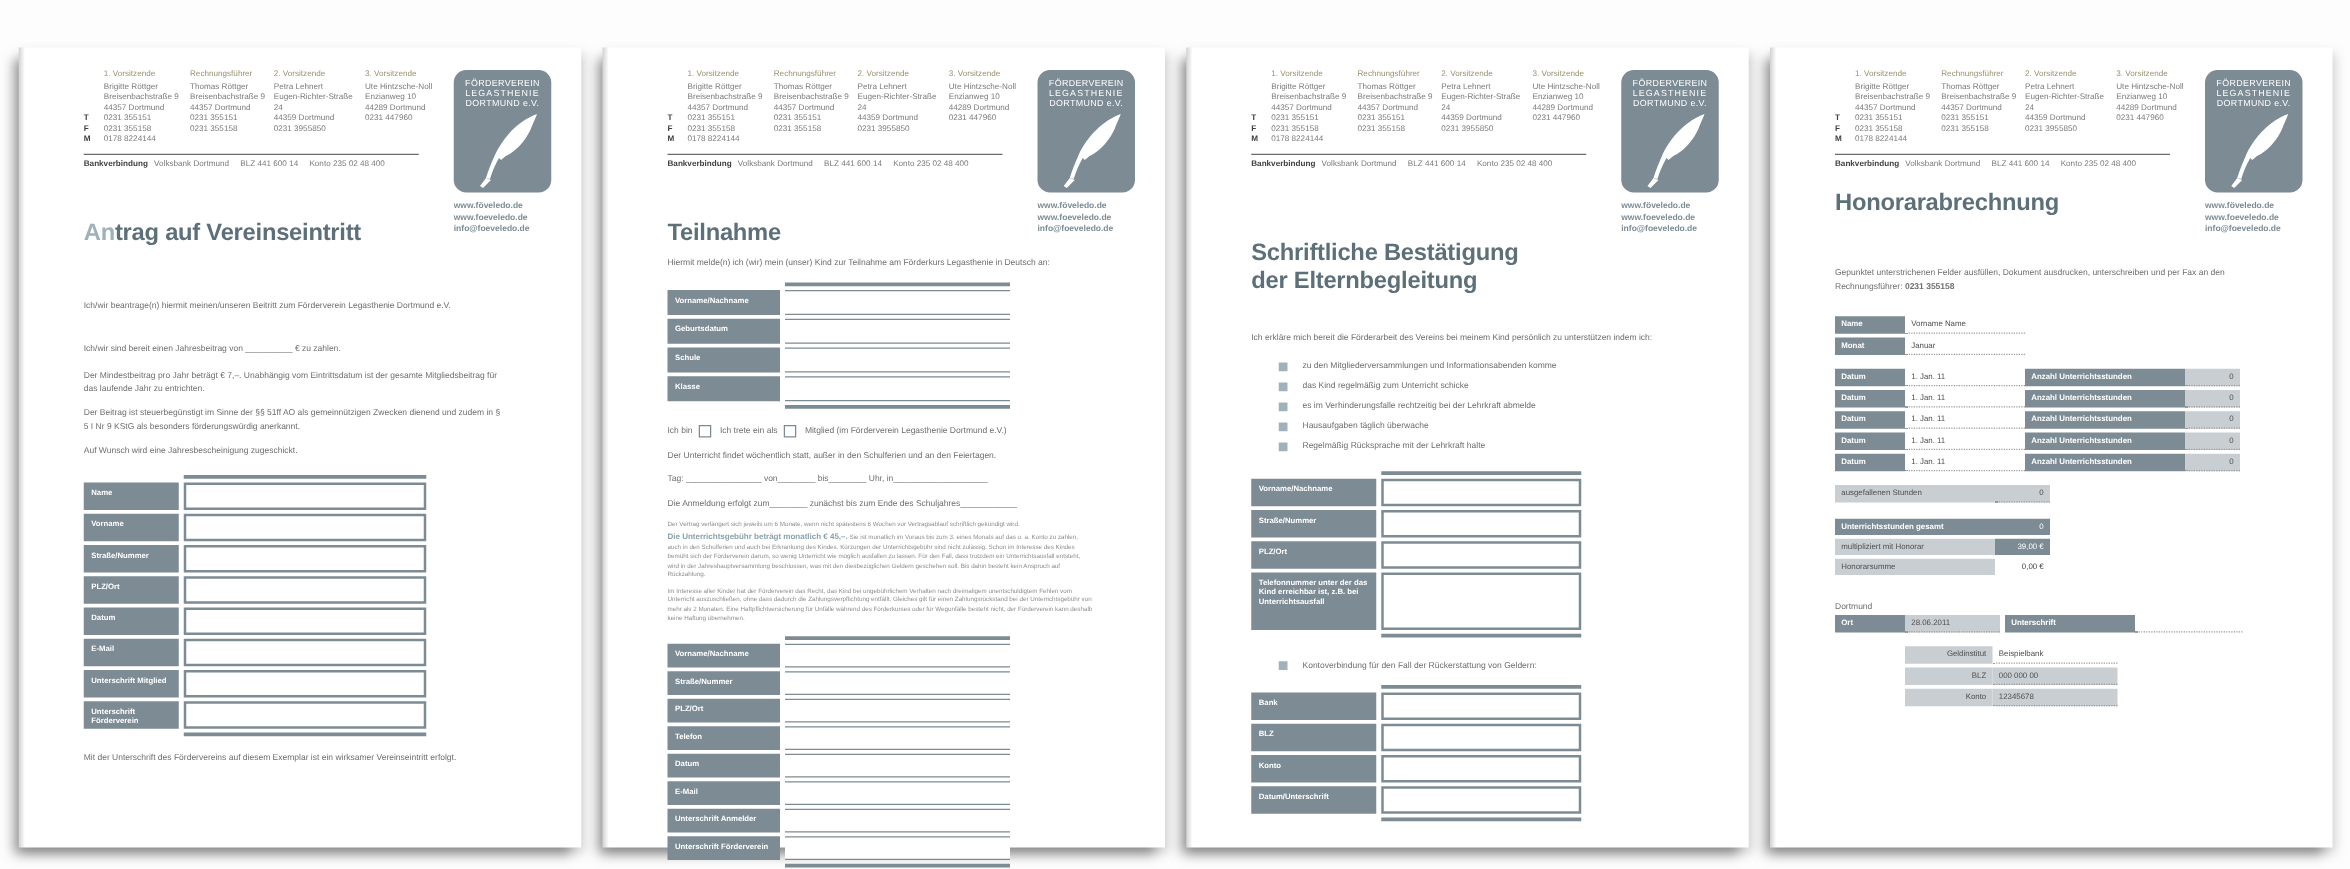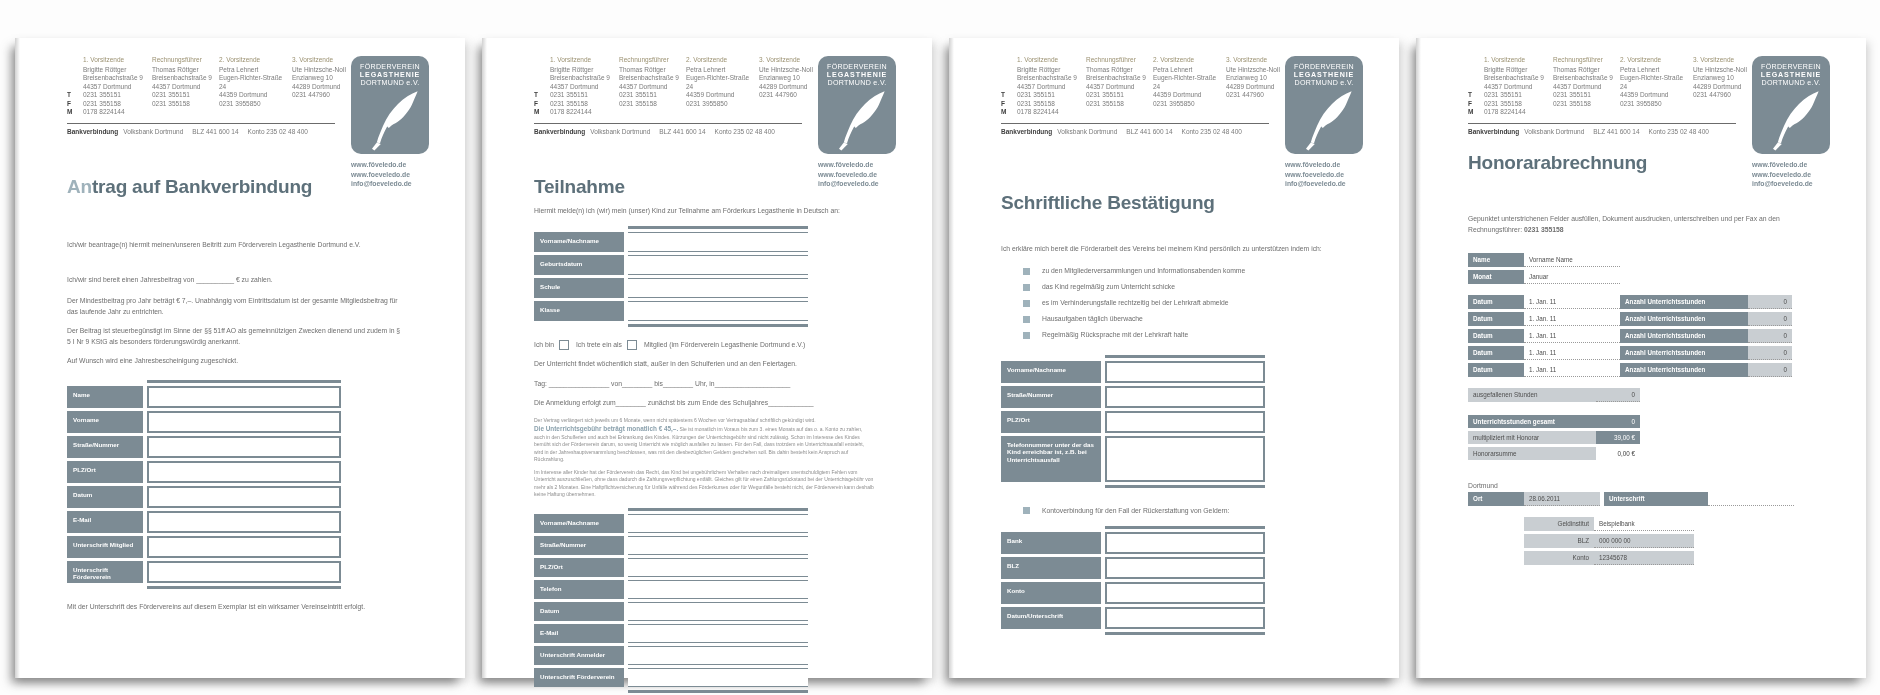--- a/index.html
+++ b/index.html
@@ -15,25 +15,25 @@
   .hdr{position:relative;height:96px}
   .cols{display:flex;gap:7px;font-size:6.5px;color:#7b7b7b}
   .tfm{width:9px;padding-top:35px;font-weight:bold;color:#3f3f3f;line-height:8.5px}
   .ccol{line-height:8.5px}
   .c0{width:62px}.c1{width:60px}.c2{width:66px}.c3{width:58px}
   .ct{color:#9b9171;margin-bottom:1px}
   .bank{margin-top:6px;border-top:1px solid #6b6b6b;padding-top:4px;width:268px;
         font-size:6.5px;color:#7b7b7b;white-space:nowrap}
   .bank b{color:#3f3f3f;margin-right:5px}
   .bank span{margin-right:9px}
-  .logo{position:absolute;top:0;right:12px;width:74px}
+  .logo{position:absolute;top:0;right:0;width:74px}
   .logo-box{width:78px;height:98px;background:#7c8b94;border-radius:10px;color:#fff;
         padding-top:7px;text-align:center;position:relative;overflow:hidden}
   .lg1,.lg3{font-size:7.1px;letter-spacing:.3px}
-  .lg2{font-size:7.1px;font-weight:bold;letter-spacing:.9px}
+  .lg2{font-size:7.1px;font-weight:normal;letter-spacing:.9px}
   .quill{position:absolute;right:2px;bottom:2px;width:62px;height:64px}
   .sites{margin-top:6px;font-size:6.8px;font-weight:bold;color:#7c8b94;line-height:9.5px}
 
   
   .title{font-size:19px;font-weight:bold;color:#5d707a;letter-spacing:-.2px;line-height:22px}
   .title .accent{color:#9fb2bb}
   .p{font-size:6.8px;color:#6e6e6e;line-height:1.55;width:334px}
   .fine{font-size:5px;color:#8d8d8d;line-height:1.5;width:340px}
   .fee{font-size:6.4px;color:#8aa0ac;font-weight:bold}
 
@@ -133,21 +133,21 @@
         </svg>
       </div>
       <div class="sites">
         <div>www.föveledo.de</div>
         <div>www.foeveledo.de</div>
         <div>info@foeveledo.de</div>
       </div>
     </div>
   </div>
 </div>
-    <div class="title" style="margin-top:24px"><span class="accent">An</span><span>trag auf Bankverbindung</span></div>
+    <div class="title" style="margin-top:24px"><span class="accent">An</span><span>trag auf Vereinseintritt</span></div>
     <div class="p" style="margin-top:42px">Ich/wir beantrage(n) hiermit meinen/unseren Beitritt zum Förderverein Legasthenie Dortmund e.V.</div>
     <div class="p" style="margin-top:24px">Ich/wir sind bereit einen Jahresbeitrag von __________  € zu zahlen.</div>
     <div class="p" style="margin-top:11px">Der Mindestbeitrag pro Jahr beträgt € 7,–. Unabhängig vom Eintrittsdatum ist der gesamte Mitgliedsbeitrag für das laufende Jahr zu entrichten.</div>
     <div class="p" style="margin-top:9px">Der Beitrag ist steuerbegünstigt im Sinne der §§ 51ff AO als gemeinnützigen Zwecken dienend und zudem in § 5 I Nr 9 KStG als besonders förderungswürdig anerkannt.</div>
     <div class="p" style="margin-top:9px">Auf Wunsch wird eine Jahresbescheinigung zugeschickt.</div>
     <div class="ftable box" style="margin-top:13px">
       <div class="bar ml76"></div>
       <div class="frow">
           <div class="flabel w-l76">Name</div>
           <div class="fin w-i194 h22"></div>
@@ -379,20 +379,21 @@
       <div class="sites">
         <div>www.föveledo.de</div>
         <div>www.foeveledo.de</div>
         <div>info@foeveledo.de</div>
       </div>
     </div>
   </div>
 </div>
     <div class="title" style="margin-top:40px">
       <div>Schriftliche Bestätigung</div>
+      <div>der Elternbegleitung</div>
     </div>
     <div class="p" style="margin-top:30px">Ich erkläre mich bereit die Förderarbeit des Vereins bei meinem Kind persönlich zu unterstützen indem ich:</div>
     <div style="margin-top:12px">
       <div class="chkitem">
           <span class="chk"></span>
           <span>zu den Mitgliederversammlungen und Informationsabenden komme</span>
         </div>
       <div class="chkitem">
           <span class="chk"></span>
           <span>das Kind regelmäßig zum Unterricht schicke</span>

